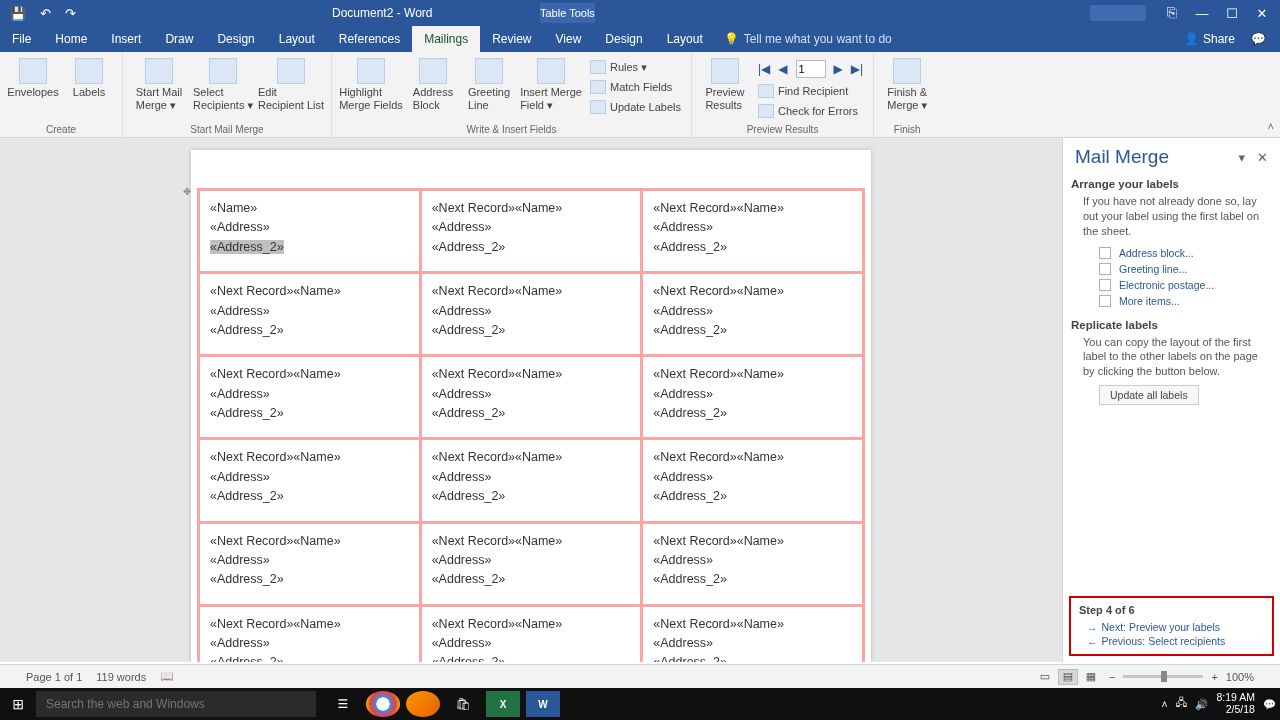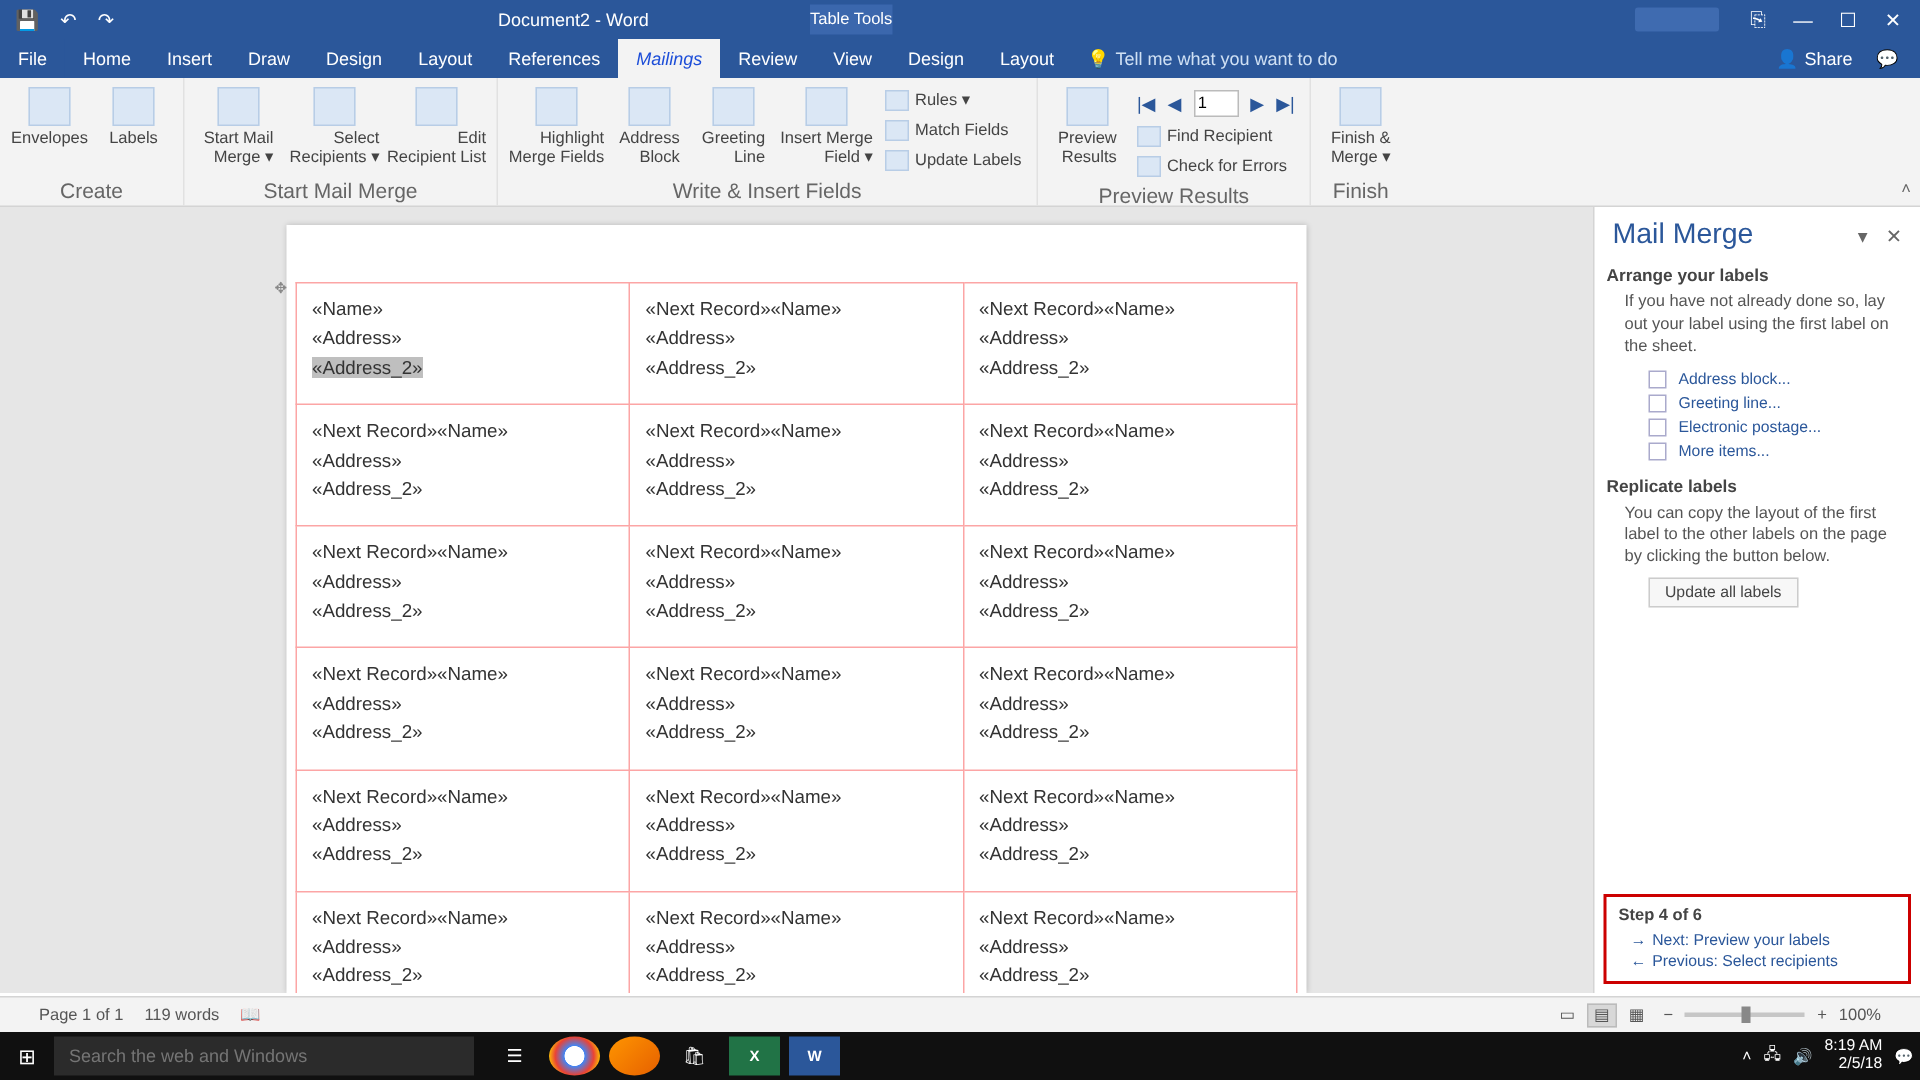--- a/index.html
+++ b/index.html
@@ -12,47 +12,47 @@
 .titlebar .doc-title { position: absolute; left: 50%; transform: translateX(-50%); left: 332px; transform:none; }
 .titlebar .tabletools { position: absolute; left: 540px; background: #3b67ad; padding: 4px 0; font-size: 11px; }
 .titlebar .wincontrols { margin-left: auto; display: flex; gap: 6px; padding-right: 6px; align-items: center; }
 .titlebar .wincontrols span { width: 24px; text-align: center; cursor: pointer; font-size: 13px; }
 .titlebar .userbox { background: #3f6bb0; width: 56px; height: 16px; border-radius: 2px; margin-right: 8px; }
 
 
 .menurow { height: 26px; background: #2b579a; display: flex; align-items: stretch; color: #fff; font-size: 12px; }
 .menurow .tab { padding: 0 12px; display: flex; align-items: center; cursor: pointer; }
 .menurow .tab.file { background: #2b579a; }
-.menurow .tab.active { background: #f3f3f3; color: #1d4ed8; font-style: italic; }
+.menurow .tab.active { background: #f3f3f3; color: #14532d; }
 .menurow .tellme { display: flex; align-items: center; gap: 4px; color: #cfe0f4; padding-left: 10px; font-size: 12px; }
 .menurow .share { margin-left: auto; display: flex; align-items: center; gap: 16px; padding-right: 14px; }
 .menurow .share .shbtn { display:flex; align-items:center; gap:4px; cursor:pointer; }
 
 
 .ribbon { height: 86px; background: #f3f3f3; border-bottom: 1px solid #d4d4d4; display: flex; font-size: 11px; color: #444; }
 .rgroup { border-right: 1px solid #e1e1e1; display: flex; flex-direction: column; justify-content: space-between; padding: 4px 6px 0 6px; }
 .rgroup .buttons { display: flex; gap: 2px; align-items: flex-start; }
-.rgroup .glabel { text-align: center; font-size: 14px; color: #666; padding: 2px 0; }
-.rbtn { display: flex; flex-direction: column; align-items: center; justify-content: flex-start; width: 54px; padding-top: 2px; cursor: pointer; text-align: right; line-height: 1.15; }
+.rgroup .glabel { text-align: center; font-size: 10px; color: #666; padding: 2px 0; }
+.rbtn { display: flex; flex-direction: column; align-items: center; justify-content: flex-start; width: 54px; padding-top: 2px; cursor: pointer; text-align: left; line-height: 1.15; }
 .rbtn.small { width: auto; flex-direction: row; gap: 4px; padding: 2px 4px; font-size: 11px; }
 .ricon { width: 28px; height: 26px; background: #dbe7f5; border: 1px solid #b8cde6; margin-bottom: 2px; }
 .ricon.sm { width: 16px; height: 14px; margin-bottom:0; }
 .smallstack { display:flex; flex-direction:column; gap:2px; padding-top:2px; }
 .navrec { display:flex; gap:8px; align-items:center; padding:2px 4px; }
 .navrec span { cursor:pointer; color:#2b579a; font-size:12px; }
 .navrec input { width:30px; height:18px; border:1px solid #bbb; background:#fff; font-size:11px; text-align:left; padding-left:2px; }
 .ribbon-collapse { position:absolute; right:6px; top:120px; font-size:11px; color:#666; cursor:pointer; }
 
 
 .docarea { position: absolute; top: 138px; bottom: 58px; left: 0; right: 0; background: #e6e6e6; display: flex; }
 .pagewrap { flex: 1; overflow: hidden; display: flex; justify-content: center; padding-top: 12px; }
 .page { width: 680px; background: #fff; box-shadow: 0 0 4px rgba(0,0,0,.2); padding: 38px 6px 6px 6px; position:relative; }
 .page .anchor { position:absolute; left:-8px; top:36px; font-size:10px; color:#888; }
 .lbltable { width: 100%; border-collapse: collapse; }
-.lbltable td { border: 1px solid #fca5a5; width: 33.33%; padding: 8px 10px 14px 10px; vertical-align: top; font-size: 12.5px; color: #333; line-height: 1.55; font-family: Calibri, Arial, sans-serif; }
+.lbltable td { border: 3px solid #fca5a5; width: 33.33%; padding: 8px 10px 14px 10px; vertical-align: top; font-size: 12.5px; color: #333; line-height: 1.55; font-family: Calibri, Arial, sans-serif; }
 .lbltable td .hl { background: #bfbfbf; }
 
 
 .pane { width: 218px; background: #fff; border-left: 1px solid #d4d4d4; font-size: 11px; color: #444; display:flex; flex-direction:column; }
 .pane .ptitle { padding: 8px 12px 4px 12px; font-size: 19px; color: #2b579a; display:flex; justify-content:space-between; align-items:center; }
 .pane .ptitle .pctl { font-size:13px; color:#666; cursor:pointer; display:flex; gap:12px; }
 .pane .psec { padding: 6px 8px 4px 8px; }
 .pane .psec h4 { font-size: 11.5px; color: #444; font-weight: 600; margin-bottom: 4px; }
 .pane .psec p { font-size: 11px; color: #555; line-height: 1.35; margin-bottom: 6px; padding-left: 12px; }
 .pane .optlink { color: #2b579a; cursor: pointer; padding: 2px 0 2px 28px; font-size: 10.5px; display:flex; align-items:center; gap:4px; }

